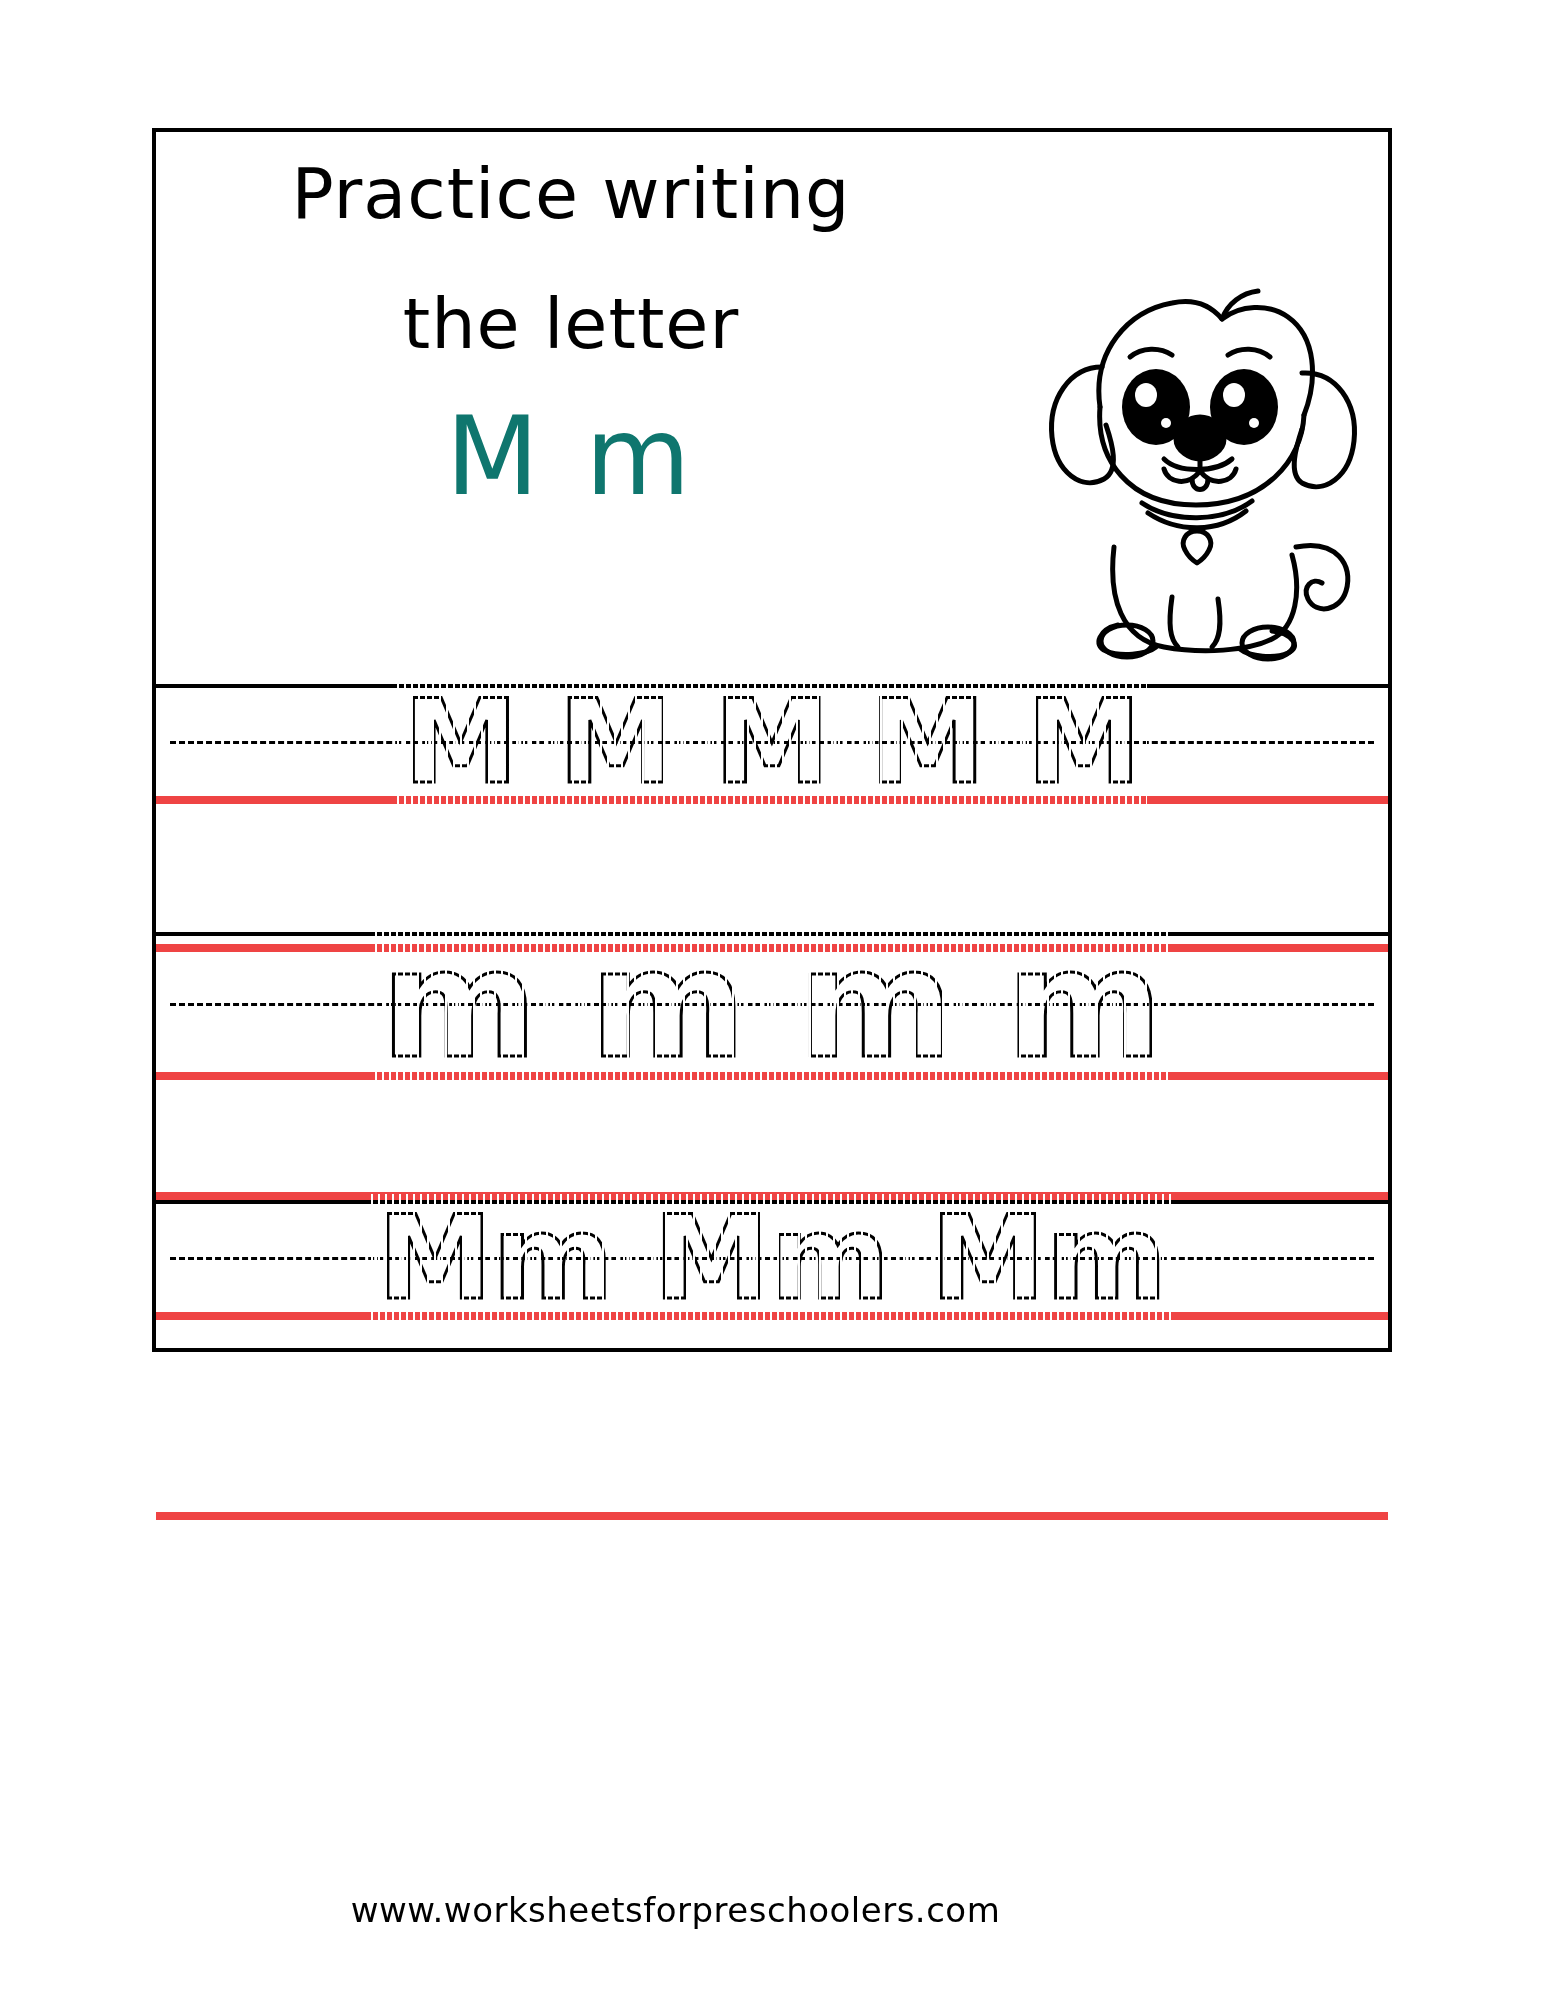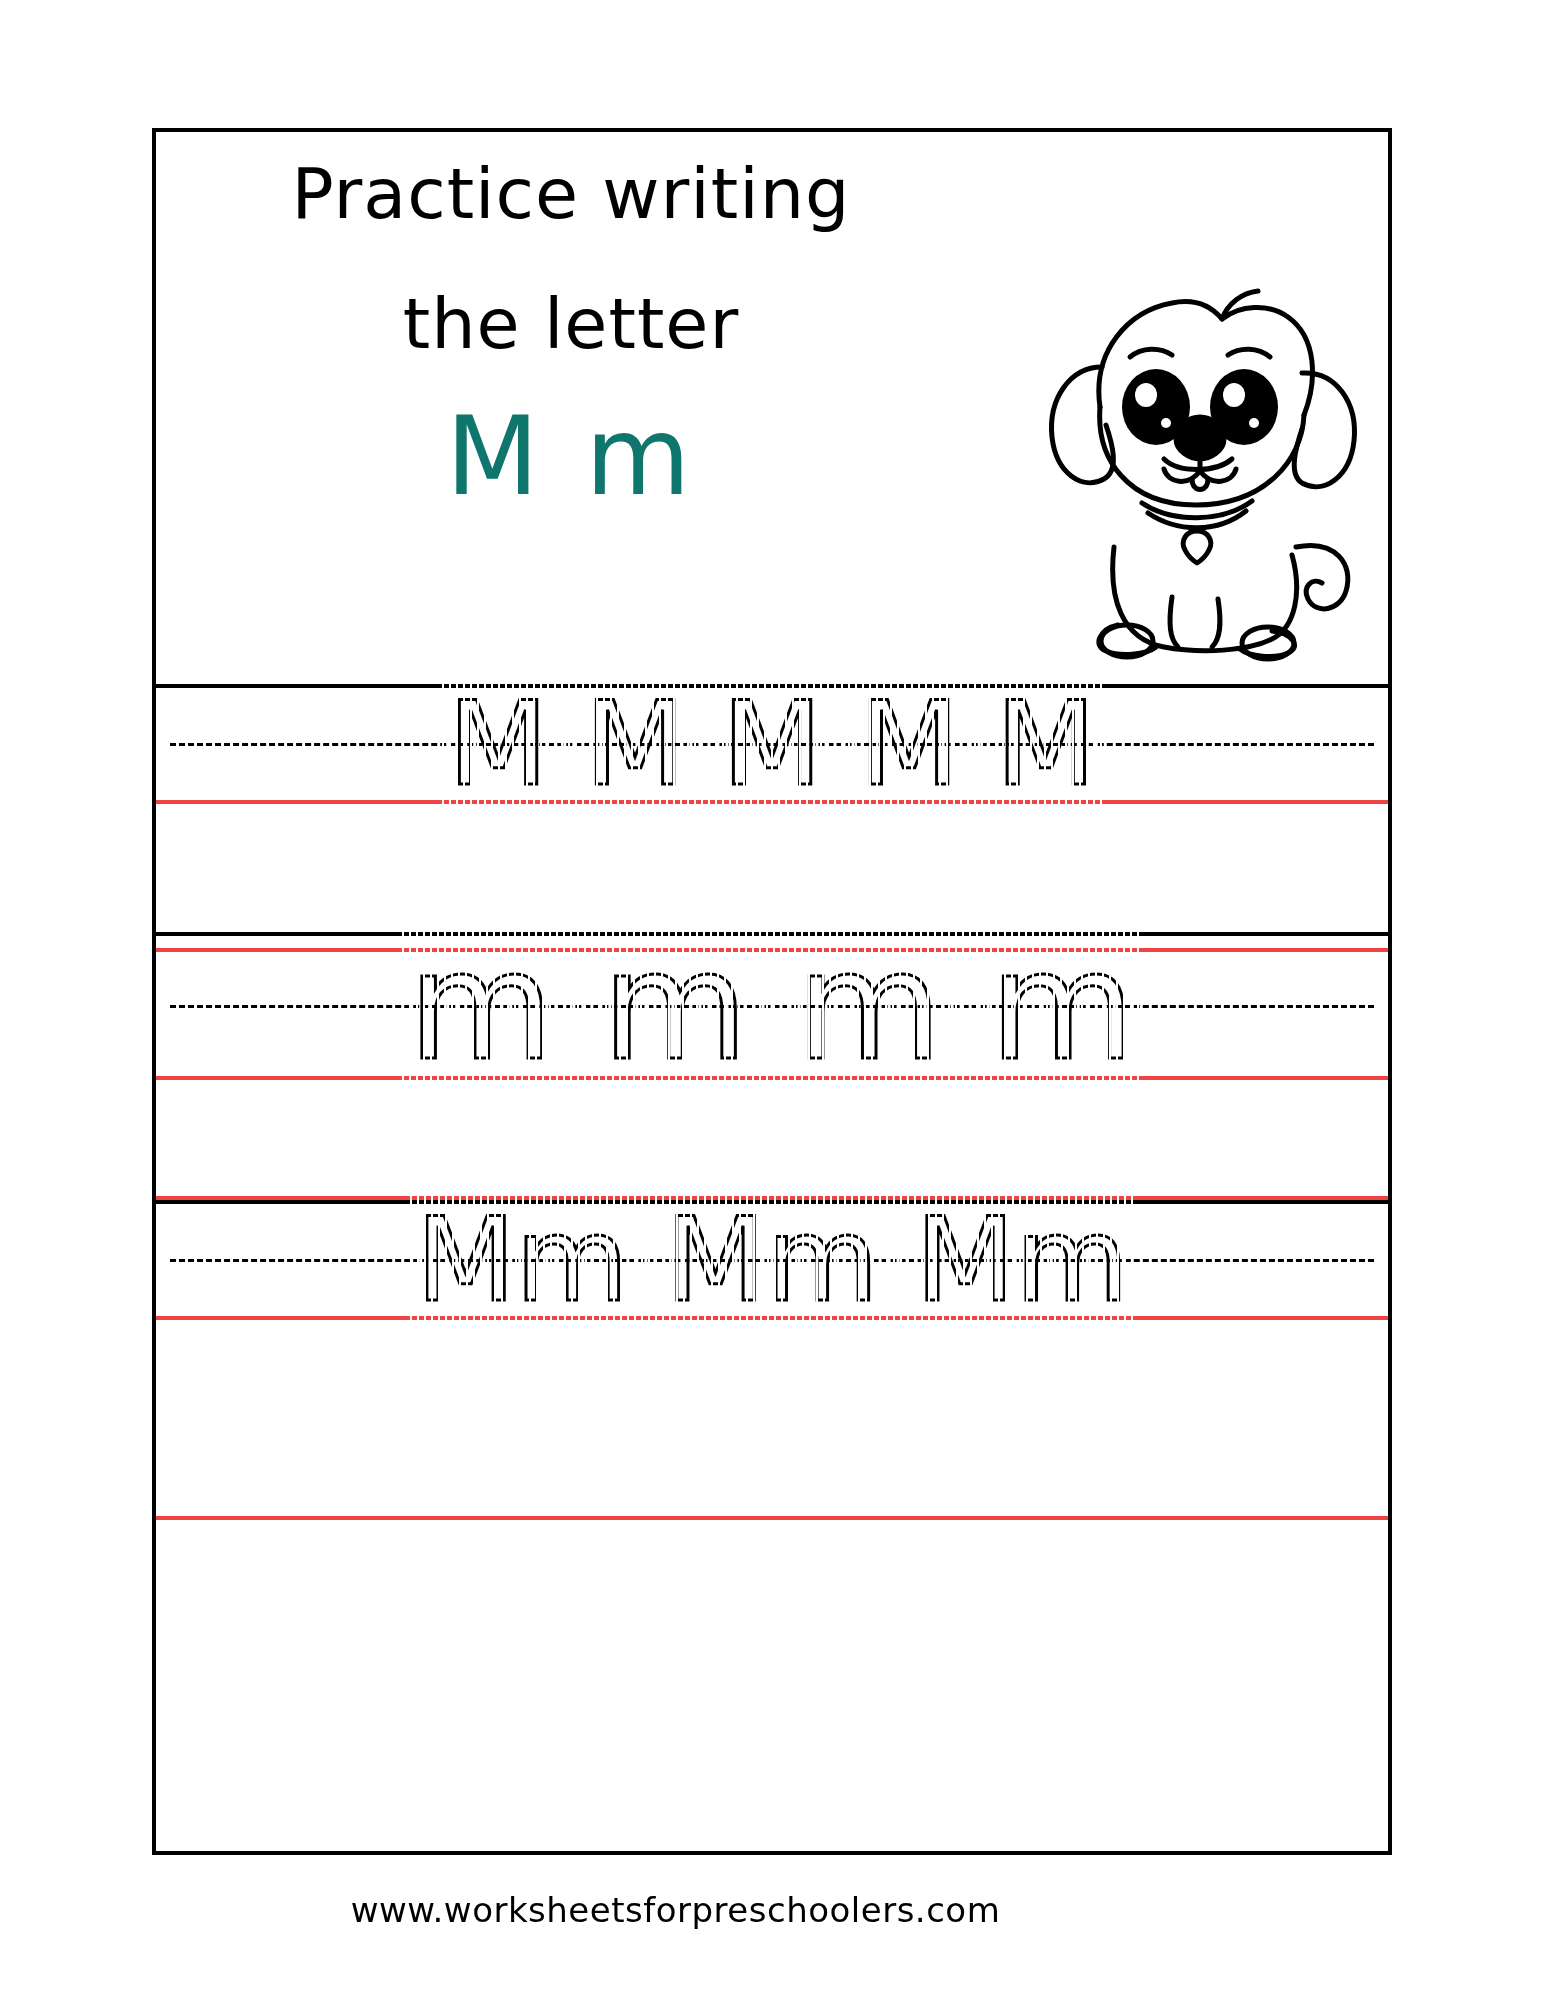--- a/index.html
+++ b/index.html
@@ -22,21 +22,21 @@
     height: 2000px;
     background: #ffffff;
   }
 
   
   .worksheet-frame {
     position: absolute;
     left: 152px;
     top: 128px;
     width: 1240px;
-    height: 1727px;
+    height: 1224px;
     border: 4px solid #000000;
     box-sizing: border-box;
     background: #ffffff;
   }
 
   
   .header {
     position: absolute;
     left: 0;
     top: 0;
@@ -91,21 +91,22 @@
   }
   .dog-wrap svg { display:block; width:100%; height:100%; }
 
   
   .band {
     position: absolute;
     left: 0;
     width: 100%;
     box-sizing: border-box;
     border-top: 4px solid #000;
-    border-bottom: 4px solid #ef4444;
+    border-bottom: 8px solid #ef4444;
+    font-weight: bold;
   }
   .band .midline {
     position: absolute;
     left: 14px;
     right: 14px;
     top: 50%;
     border-top: 3px dashed #000;
     transform: translateY(-1px);
   }
   .band .tracing {

